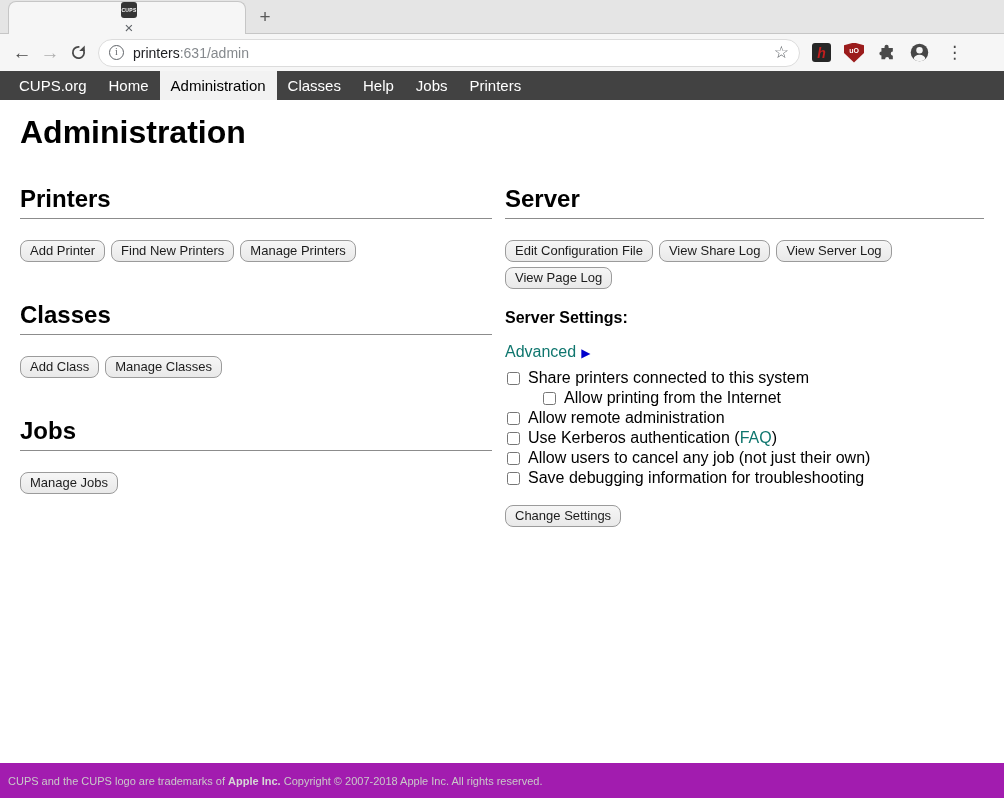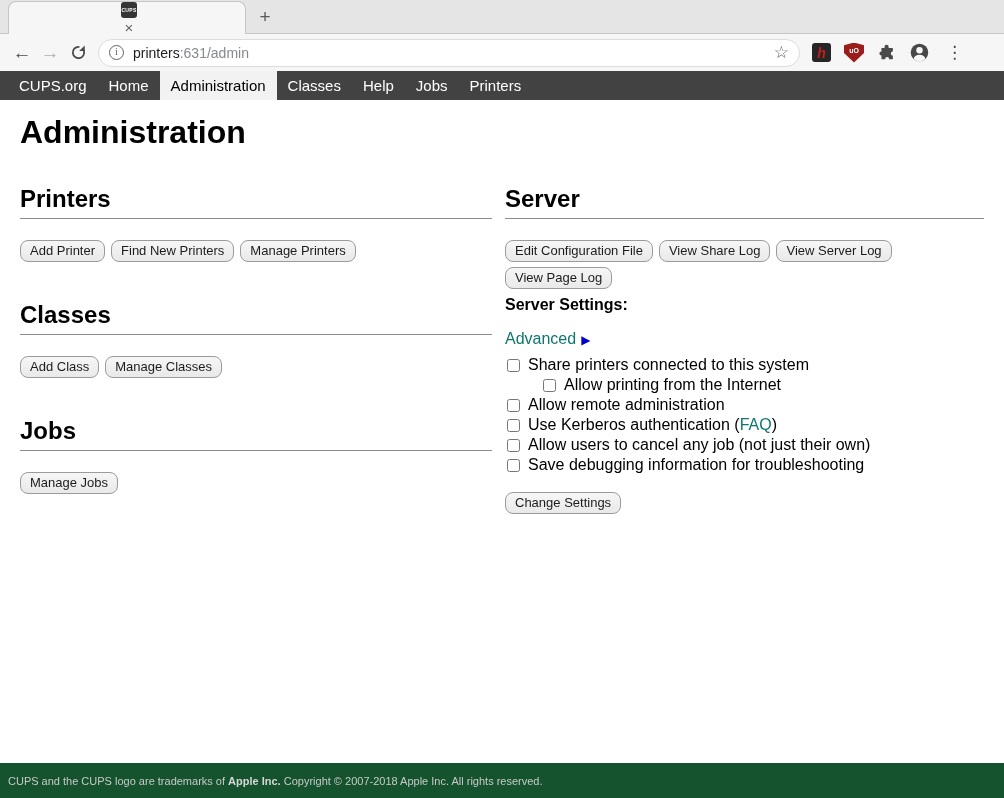--- a/index.html
+++ b/index.html
@@ -107,33 +107,33 @@
     padding-bottom: 5px; border-bottom: 1px solid #8c8c8c;
   }
   .btn-row { margin-top: 21px; display: flex; flex-wrap: wrap; gap: 5px 6px; }
   .btn {
     font-family: "Liberation Sans", sans-serif; font-size: 13px; color: #1c1c1c;
     background: linear-gradient(#f6f6f6, #e9e9e9);
     border: 1px solid #9b9b9b; border-radius: 8px;
     padding: 3px 9px; height: 22px; line-height: 14px; cursor: pointer; white-space: nowrap;
   }
   .section-block { margin-bottom: 39px; }
-  .settings-label { font-size: 16px; font-weight: bold; color: #000; margin-top: 7px; }
+  .settings-label { font-size: 16px; font-weight: bold; color: #000; margin-top: 20px; }
   .advanced-row { margin-top: 16px; font-size: 16px; }
   .link { color: #0f766e; text-decoration: none; cursor: pointer; }
   .adv-arrow { font-size: 12px; margin-left: 5px; color: #0000cc; }
   .cb-list { margin-top: 7px; }
   .cb-row { display: flex; align-items: center; height: 20px; font-size: 16px; color: #000; }
   .cb-row.indent { margin-left: 36px; }
   .cb-row input[type="checkbox"] { width: 13px; height: 13px; margin: 0 8px 0 2px; cursor: pointer; }
   .change-row { margin-top: 17px; }
 
   
   .footer {
-    height: 35px; background: #14532d; color: #c9c9c9; font-size: 11px;
+    height: 35px; background: #a21caf; color: #c9c9c9; font-size: 11px;
     display: flex; align-items: center; padding: 0 8px; flex: 0 0 auto;
   }
   .footer b { color: #d6d6d6; }
 </style>
 </head>
 <body>
 
 <div class="window">
 
   <div class="tabstrip">

